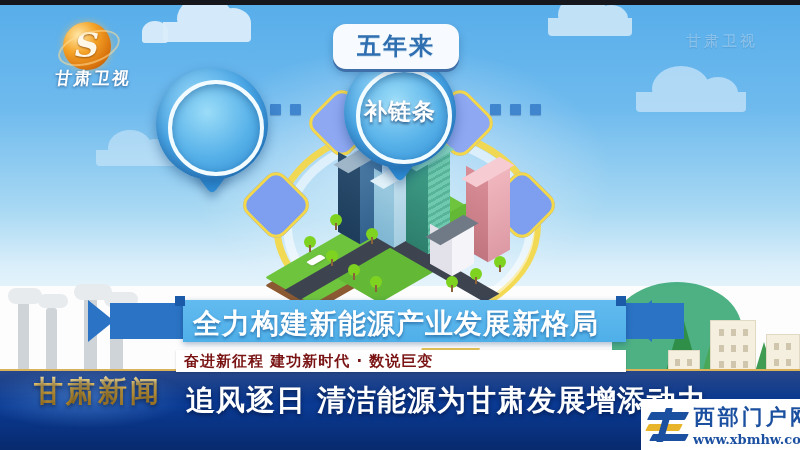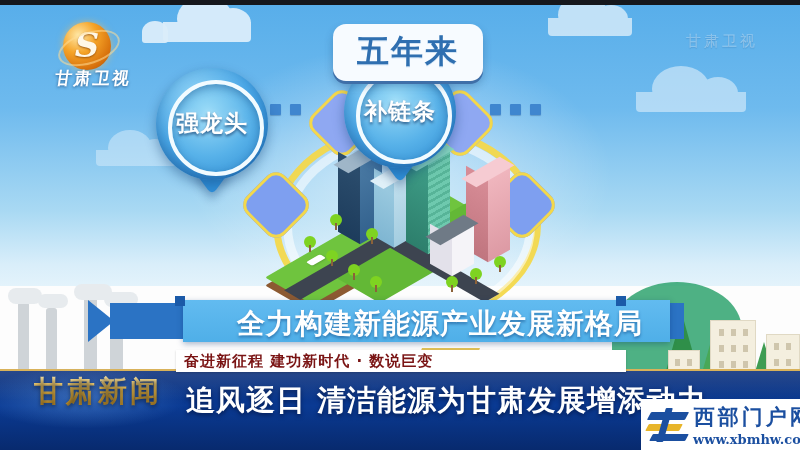--- a/index.html
+++ b/index.html
@@ -51,21 +51,21 @@
   
   .hd-wm{position:absolute;right:42px;top:30px;text-align:center;z-index:40;color:rgba(255,255,255,.33);
      text-shadow:0 1px 1px rgba(40,90,150,.25);}
   .hd-wm .l1{font-size:17px;letter-spacing:4px;font-weight:bold;}
   .hd-wm .l2{font-size:15px;letter-spacing:3px;margin-top:2px;}
 
   
   .pill{position:absolute;left:333px;top:24px;z-index:36;
      background:#f7fbff;border-radius:13px;padding:6px 24px 7px 24px;
      box-shadow:0 3px 0 #3f6fa8, 0 5px 9px rgba(20,60,110,.3);}
-  .pill span{font-size:32px;font-weight:bold;color:#2f6fb0;letter-spacing:2px;
+  .pill span{font-size:24px;font-weight:bold;color:#2f6fb0;letter-spacing:2px;
      text-shadow:0 1px 0 #cfe3f5;}
 
   
   .dashes{position:absolute;top:104px;z-index:20;display:flex;gap:9px;}
   .dashes i{display:block;width:11px;height:11px;background:#3f86cf;border-radius:1px;
      box-shadow:0 1px 1px rgba(20,60,110,.3);}
   .dashL{left:250px;}
   .dashR{left:490px;}
 
   
@@ -159,21 +159,21 @@
   .bluepanel .sheen{position:absolute;left:0;top:0;width:800px;height:30px;
      background:linear-gradient(180deg,rgba(255,255,255,.12),rgba(255,255,255,0));}
   .goldline{position:absolute;left:0;top:369px;width:800px;height:2px;background:#d9b25a;z-index:46;}
 
   
   .arrowL{position:absolute;left:88px;top:300px;width:0;height:0;z-index:42;
      border-top:21px solid transparent;border-bottom:21px solid transparent;border-left:26px solid #2b73c4;}
   .bannerbar{position:absolute;left:110px;top:303px;width:76px;height:36px;background:#2b73c4;z-index:41;}
   .banner{position:absolute;left:183px;top:300px;width:443px;height:42px;z-index:43;
      background:linear-gradient(180deg,#62bbf0 0%,#4fafe8 100%);
-     box-shadow:0 2px 6px rgba(10,50,110,.35);padding-left:44px;}
+     box-shadow:0 2px 6px rgba(10,50,110,.35);}
   .banner span{display:block;padding:5px 0 0 10px;font-size:28px;font-weight:bold;color:#ffffff;
      letter-spacing:1px;text-shadow:0 2px 3px rgba(15,70,130,.55);}
   .bannerNotchL{position:absolute;left:175px;top:296px;width:10px;height:10px;background:#1b5aa8;z-index:44;}
   .bannerNotchR{position:absolute;left:616px;top:296px;width:10px;height:10px;background:#1b5aa8;z-index:44;}
   .arrowR{position:absolute;left:626px;top:300px;width:0;height:0;z-index:42;
      border-top:21px solid transparent;border-bottom:21px solid transparent;border-right:26px solid #2b73c4;}
   .bannerbarR{position:absolute;left:624px;top:303px;width:60px;height:36px;background:#2b73c4;z-index:41;}
 
   
   .substrip{position:absolute;left:176px;top:350px;width:450px;height:22px;background:#ffffff;z-index:47;
@@ -349,21 +349,20 @@
   <div class="dashes dashR">
       <i></i>
       <i></i>
       <i></i>
     </div>
 
   <div class="pin pin1">
     <div class="tail"></div>
       <div class="bubble"></div>
       <div class="inner"></div>
-    <div class="label">强龙头</div>
   </div>
   <div class="pin pin2">
     <div class="tail"></div>
       <div class="bubble"></div>
       <div class="inner"></div>
     <div class="label">补链条</div>
   </div>
 
   <div class="bannerbar"></div>
   <div class="arrowL"></div>

